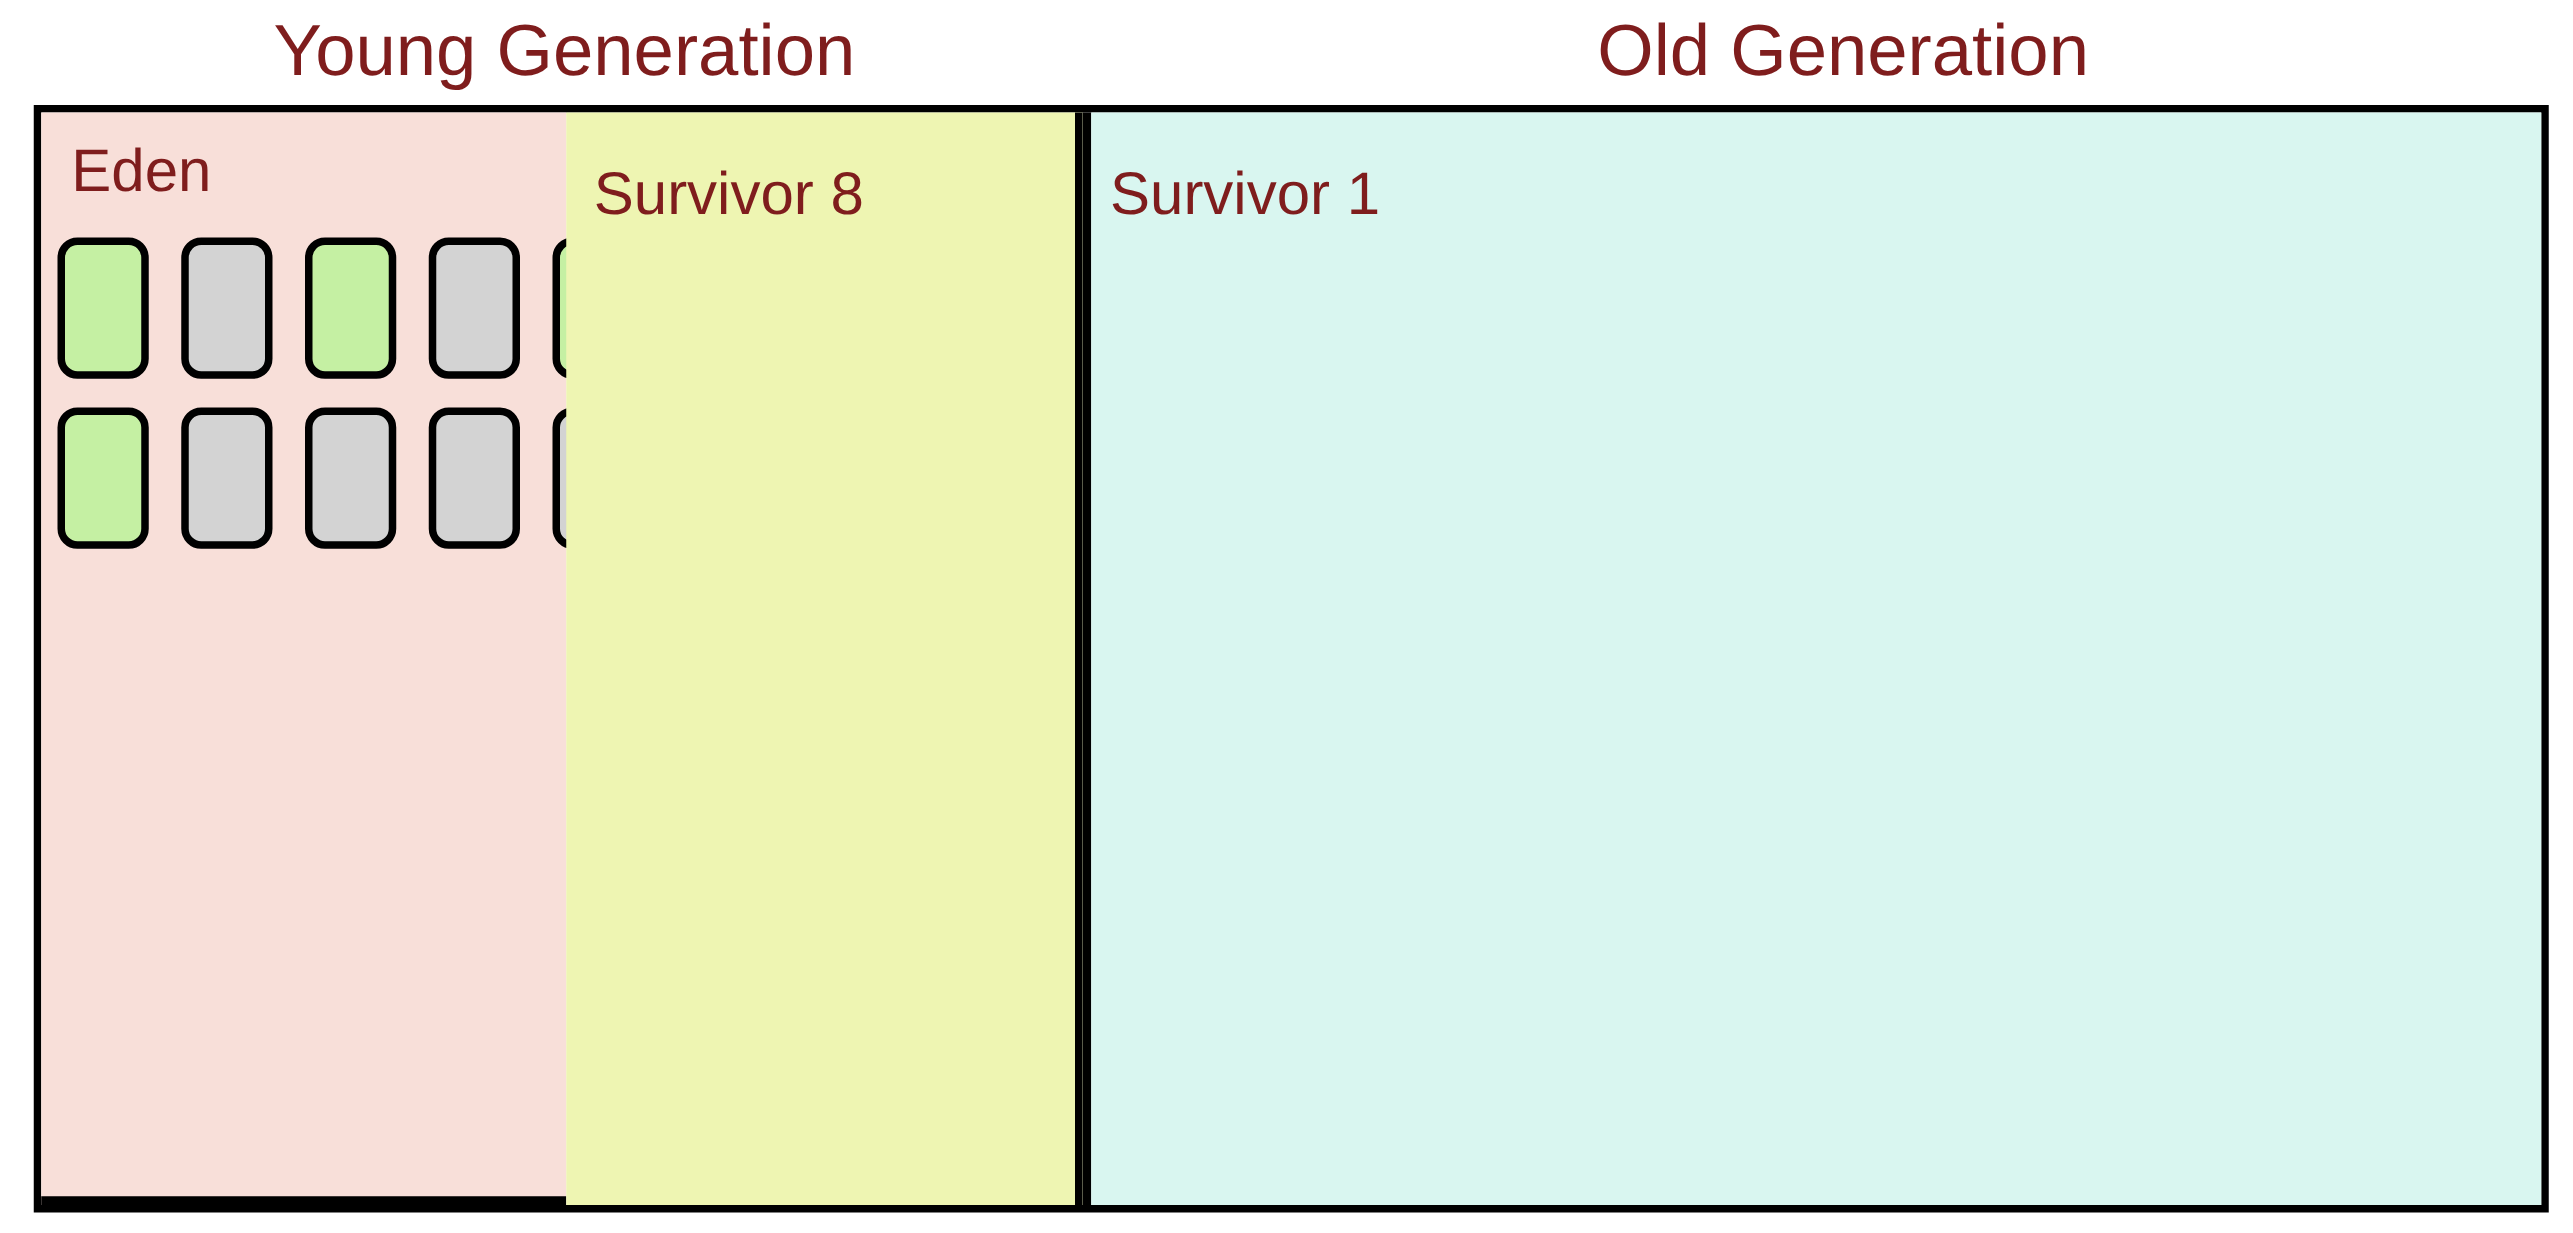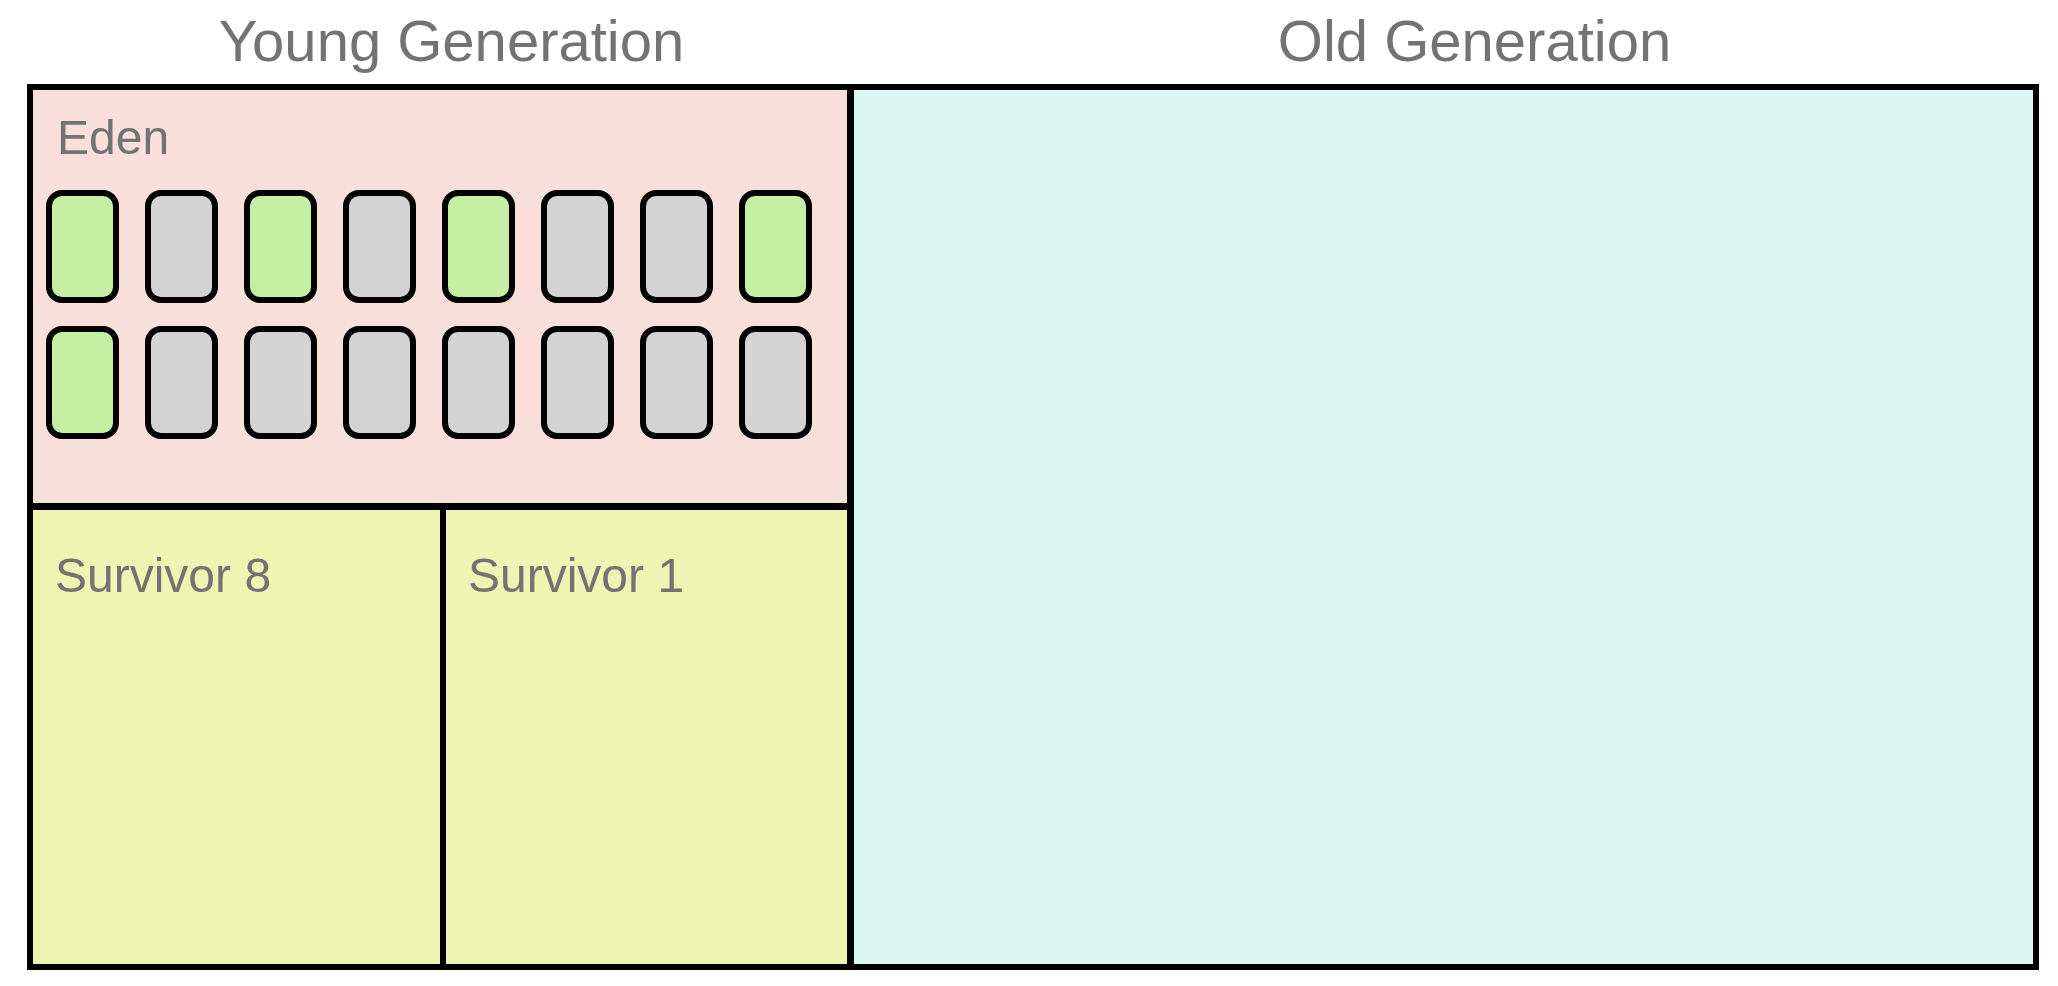--- a/index.html
+++ b/index.html
@@ -6,21 +6,21 @@
     margin: 0;
     padding: 0;
     background: #ffffff;
   }
   .stage {
     position: relative;
     width: 2058px;
     height: 986px;
     background: #ffffff;
     font-family: "Liberation Sans", sans-serif;
-    color: #737373;
+    color: #7f1d1d;
     overflow: hidden;
   }
   .gen-title {
     position: absolute;
     top: 8px;
     font-size: 58px;
     line-height: 1.15;
     text-align: center;
     white-space: nowrap;
   }
@@ -36,21 +36,20 @@
     box-sizing: border-box;
     border: 6px solid #000;
     display: flex;
     background: #fff;
   }
   .young {
     flex: 0 0 821px;
     box-sizing: border-box;
     border-right: 7px solid #000;
     display: flex;
-    flex-direction: column;
   }
   .eden {
     flex: 0 0 420px;
     box-sizing: border-box;
     border-bottom: 7px solid #000;
     position: relative;
   }
   .region-label {
     font-size: 48px;
     line-height: 1;

